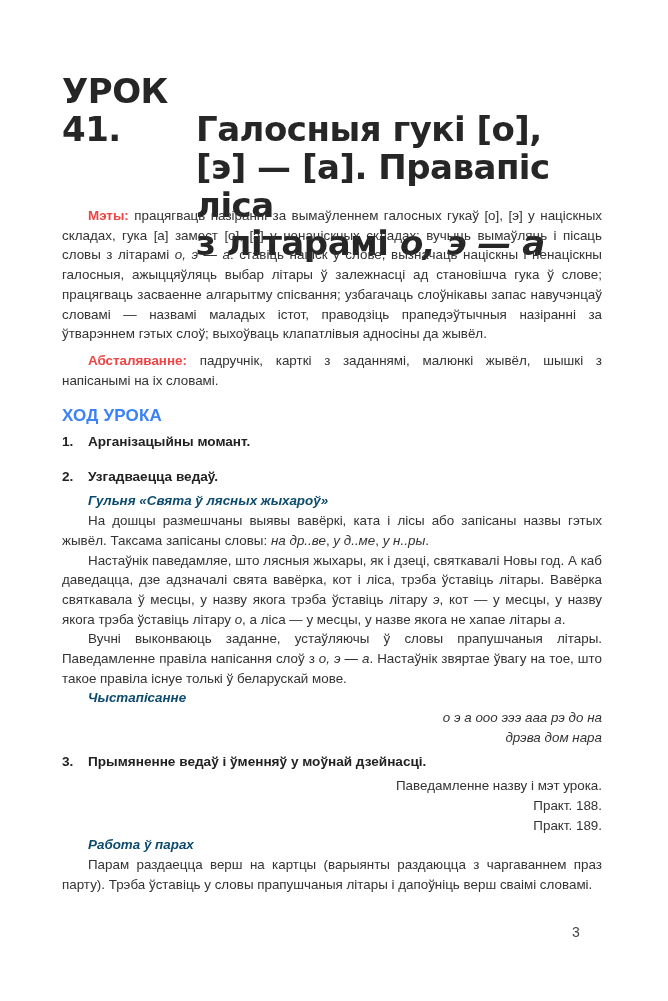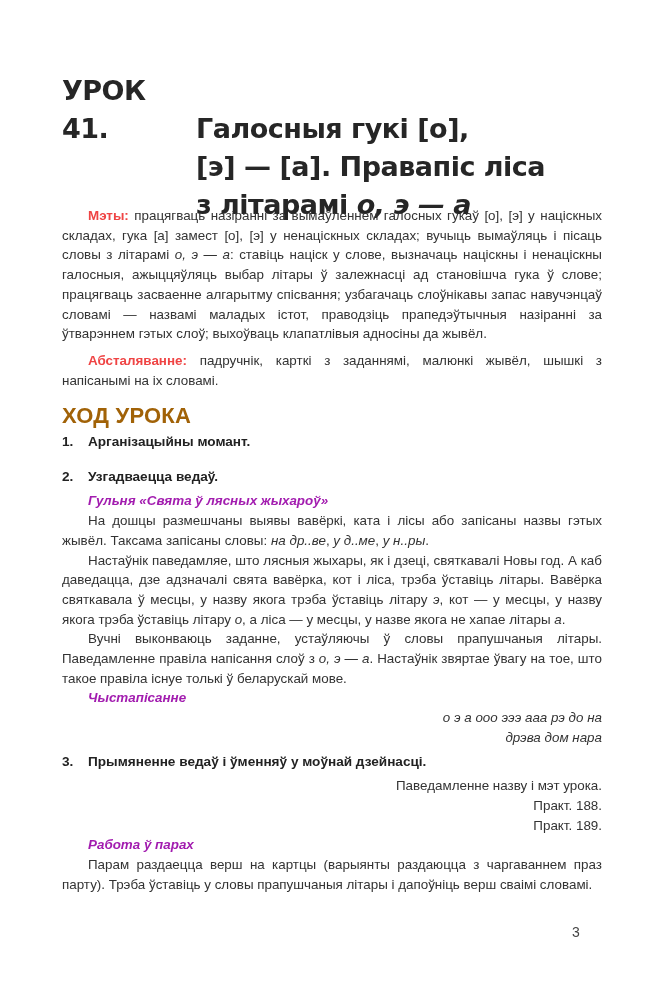--- a/index.html
+++ b/index.html
@@ -5,46 +5,46 @@
   html, body { margin: 0; padding: 0; background: #ffffff; }
   body {
     width: 668px; height: 1001px; position: relative; overflow: hidden;
     font-family: "Liberation Sans", sans-serif; color: #2a2a2a;
   }
   .page { position: absolute; left: 0; top: 0; width: 668px; height: 1001px; }
 
   .title {
     position: absolute; left: 62px; top: 72px; width: 560px;
     font-family: "DejaVu Sans", sans-serif; font-weight: bold;
-    font-size: 27px; line-height: 38px; color: #262626; letter-spacing: -0.5px;
+    font-size: 34px; line-height: 38px; color: #262626; letter-spacing: -0.5px;
   }
   .title .lbl { display: inline-block; width: 134px; }
   .title .ln { display: block; }
   .title .ln.ind { padding-left: 134px; }
   .title i { font-style: italic; }
 
   .body {
     position: absolute; left: 62px; top: 206px; width: 540px;
     font-size: 13.4px; line-height: 19.7px; color: #333;
   }
   .p { margin: 0; text-align: justify; text-indent: 26px; }
   .p b { color: #ef4444; }
   .gap { height: 7px; }
 
   .section-h {
-    font-weight: bold; font-size: 22px; color: #a16207;
+    font-weight: bold; font-size: 17px; color: #3b82f6;
     margin: 16px 0 6px 0; letter-spacing: 0.2px;
   }
   .step {
     font-weight: bold; font-size: 13.6px; color: #222;
     display: flex; margin: 4px 0 5px 0;
   }
   .step .num { width: 26px; display: inline-block; }
   .sub { padding-left: 26px; }
-  .subhead { font-weight: bold; font-style: italic; color: #a21caf; margin: 0; }
+  .subhead { font-weight: bold; font-style: italic; color: #0c4a6e; margin: 0; }
   .it { font-style: italic; }
   .plain { margin: 0; text-align: right; }
 
   .pagenum {
     position: absolute; left: 572px; top: 924px;
     font-size: 14px; color: #444;
   }
 </style>
 </head>
 <body>

